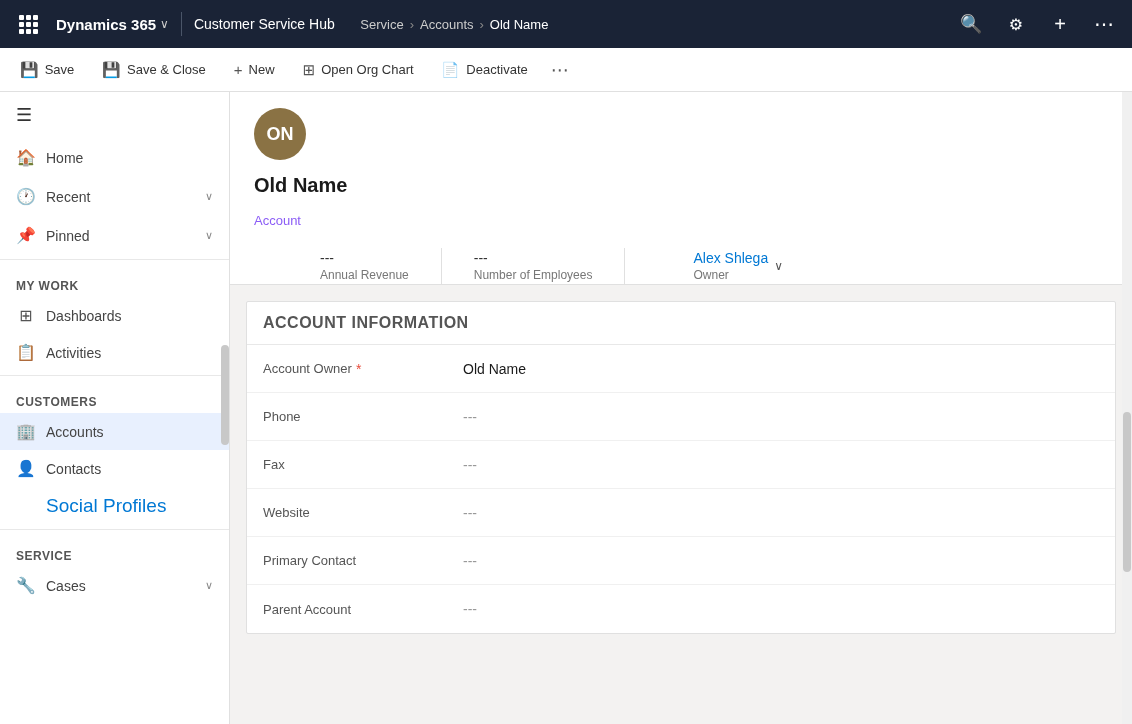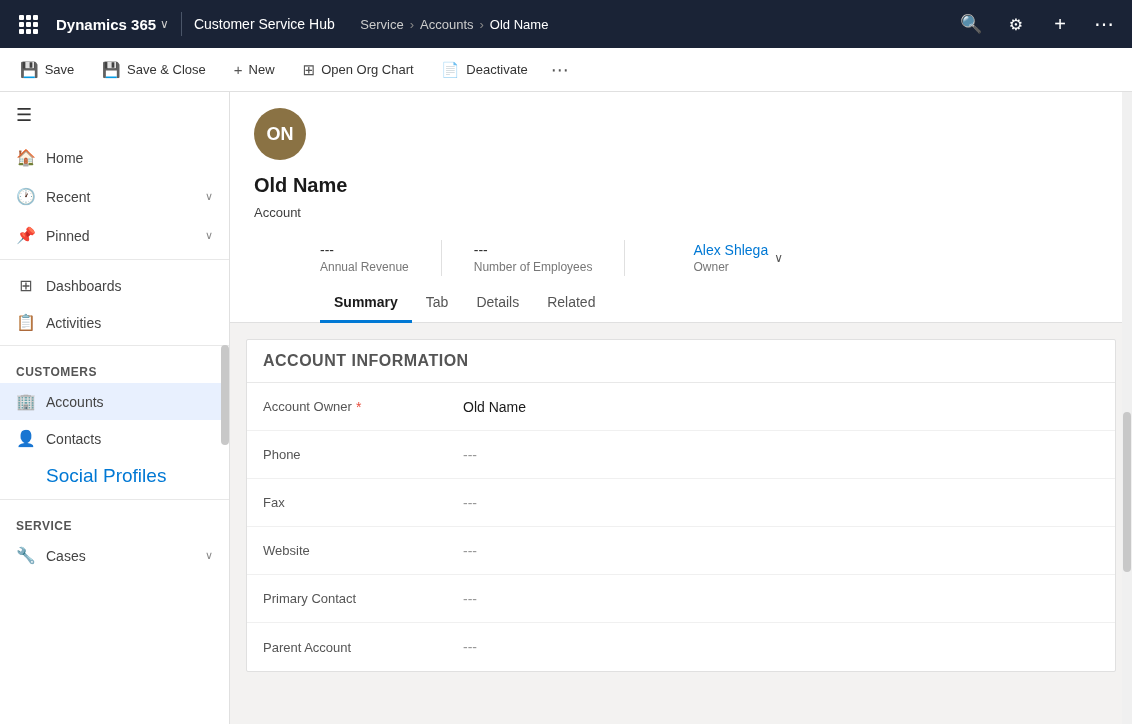--- a/index.html
+++ b/index.html
@@ -144,21 +144,21 @@
     .record-header-top {
       display: flex; align-items: flex-start; gap: 14px; margin-bottom: 12px; flex-direction: column;
     }
     .avatar {
       width: 52px; height: 52px; border-radius: 50%;
       background: #8a7244; display: flex; align-items: center; justify-content: center;
       color: #fff; font-size: 18px; font-weight: 600; flex-shrink: 0;
     }
     .record-title-block { flex: 1; }
     .record-name { font-size: 20px; font-weight: 600; color: #1a1a1a; }
-    .record-type { font-size: 13px; color: #404040; margin-top: 8px; }
+    .record-type { font-size: 13px; color: #8b5cf6; margin-top: 16px; }
 
     .record-meta {
       display: flex; align-items: center; gap: 32px; padding: 8px 0 0 66px;
     }
     .record-meta-item { display: flex; flex-direction: column; }
     .record-meta-value { font-size: 14px; color: #333; font-weight: 500; }
     .record-meta-label { font-size: 12px; color: #777; margin-top: 2px; }
     .record-meta-owner { display: flex; align-items: center; gap: 6px; }
     .record-meta-owner .owner-name { color: #0078d4; font-size: 14px; font-weight: 500; cursor: pointer; }
     .record-meta-owner .owner-chevron { font-size: 12px; color: #555; cursor: pointer; }
@@ -288,20 +288,21 @@
       <span class="nav-chevron">∨</span>
     </div>
     <div class="sidebar-nav-item">
       <span class="nav-icon">📌</span>
       <span class="nav-label">Pinned</span>
       <span class="nav-chevron">∨</span>
     </div>
 
     <div style="height:8px; border-top: 1px solid #e8e8e8; margin-top: 4px;"></div>
 
+    <div class="sidebar-section-label">My Work</div>
     <div class="sidebar-item">
       <span class="item-icon">⊞</span>
       <span class="item-label">Dashboards</span>
     </div>
     <div class="sidebar-item">
       <span class="item-icon">📋</span>
       <span class="item-label">Activities</span>
     </div>
 
     <div style="height:8px; border-top: 1px solid #e8e8e8; margin-top: 4px;"></div>
@@ -357,26 +358,20 @@
         <div class="meta-divider"></div>
         <div class="record-meta-owner">
           <div style="display:flex;flex-direction:column;margin-left:36px;">
             <span class="owner-name">Alex Shlega</span>
             <span class="record-meta-label">Owner</span>
           </div>
           <span class="owner-chevron">∨</span>
         </div>
       </div>
 
-      <div class="record-tabs">
-        <div class="record-tab active">Summary</div>
-        <div class="record-tab">Tab</div>
-        <div class="record-tab">Details</div>
-        <div class="record-tab">Related</div>
-      </div>
     </div>
 
     <div class="form-section">
       <div class="form-section-title">ACCOUNT INFORMATION</div>
 
       <div class="form-field">
         <div class="form-field-label">
           <span>Account Owner</span>
           <span class="form-field-required">*</span>
         </div>

